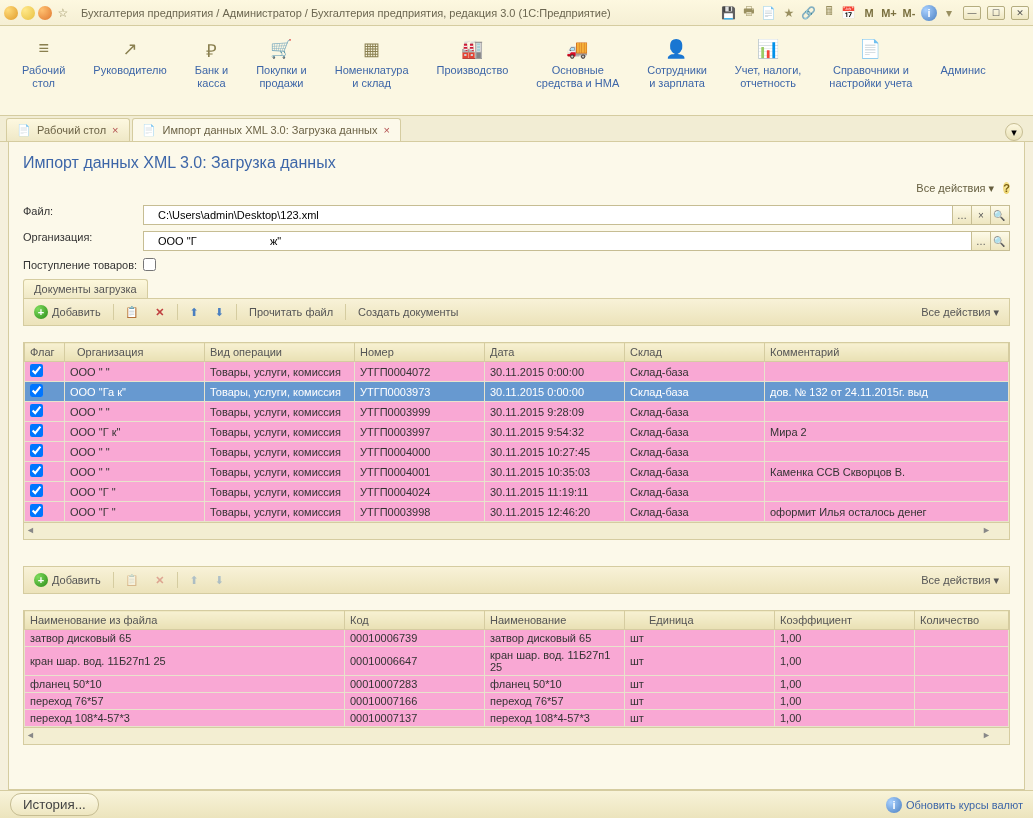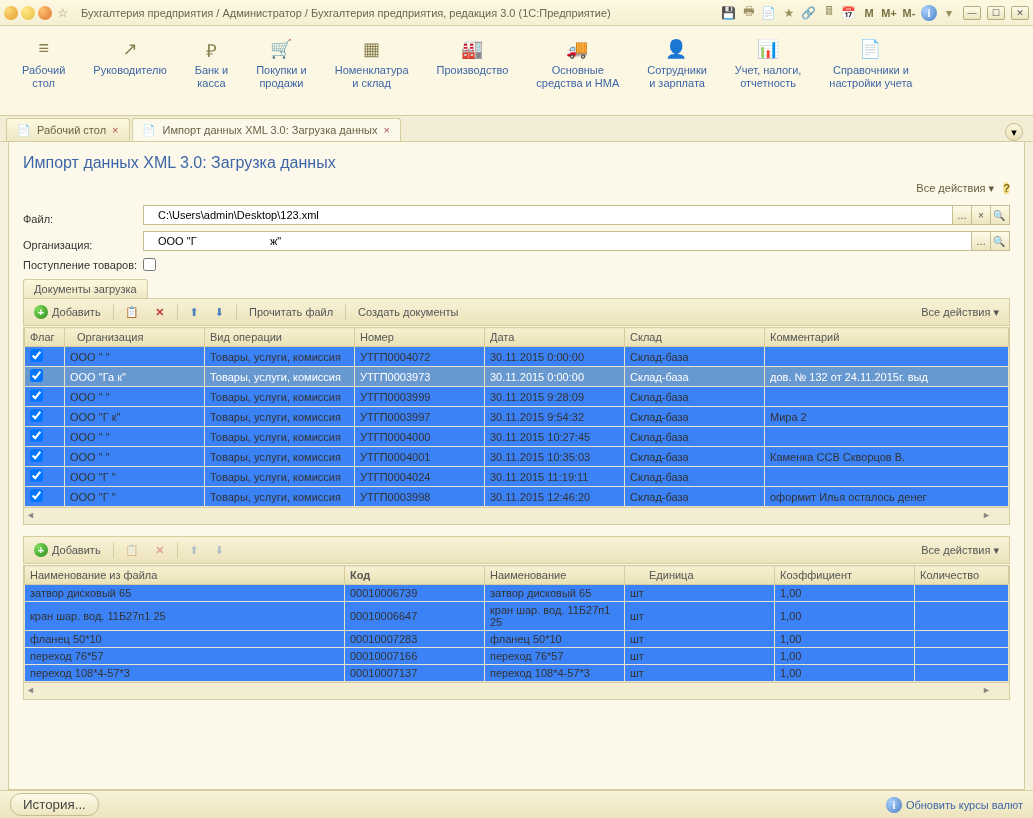--- a/index.html
+++ b/index.html
@@ -21,38 +21,38 @@
 .tab { background: linear-gradient(#fdf8e0, #efe8c6); border: 1px solid #d5cca0; border-bottom: none; padding: 4px 10px; margin-right: 2px; border-radius: 3px 3px 0 0; display: flex; align-items: center; gap: 6px; cursor: pointer; font-size: 11px; color: #6b6245; }
 .tab.active { background: #fcf9ea; }
 .tab-close { color: #b35050; font-size: 11px; cursor: pointer; }
 .tab-icon { width: 14px; height: 14px; display: inline-flex; align-items: center; justify-content: center; }
 
 .content { background: #fcf9ea; height: calc(100% - 26px - 90px - 26px - 28px); padding: 0; overflow: hidden; border: 1px solid #d5cca0; margin: 0 8px; border-top: none; display: flex; flex-direction: column; }
 .page-title { color: #3d66a8; font-size: 16px; padding: 12px 14px 8px; }
 .actions-right { text-align: right; padding: 0 14px 6px; color: #655e3f; }
 .actions-right a { color: #655e3f; text-decoration: none; }
 
-.form-row { display: flex; align-items: flex-end; padding: 3px 14px; }
+.form-row { display: flex; align-items: flex-start; padding: 3px 14px; }
 .form-lbl { width: 120px; color: #333; }
 .form-input { flex: 1; height: 20px; border: 1px solid #c6bd93; background: #fff; padding: 1px 14px; font-size: 11px; position: relative; }
 .form-input-wrap { flex: 1; display: flex; align-items: center; }
 .input-btn { width: 20px; height: 20px; border: 1px solid #c6bd93; background: linear-gradient(#fdfae8,#eee6c0); margin-left: -1px; display: flex; align-items: center; justify-content: center; cursor: pointer; font-size: 10px; color: #555; }
 
 .checkbox-row { display: flex; align-items: center; padding: 4px 14px 8px; color: #333; }
 .checkbox-row input { margin-left: 6px; }
 
 .sub-tabs { padding: 0 14px; }
 .sub-tab { display: inline-block; background: linear-gradient(#fdf8dc,#efe8c6); border: 1px solid #d5cca0; border-bottom: none; padding: 3px 10px; border-radius: 3px 3px 0 0; color: #555; font-size: 11px; }
 
 .toolbar { background: linear-gradient(#f8f2d8,#ece3ba); border: 1px solid #d5cca0; margin: 0 14px; padding: 4px 6px; display: flex; align-items: center; gap: 8px; }
 .toolbar-btn { display: flex; align-items: center; gap: 4px; cursor: pointer; color: #555; padding: 2px 4px; }
 .toolbar-sep { width: 1px; height: 16px; background: #d5cca0; }
 .toolbar-right { margin-left: auto; }
 
-.table-wrap { margin: 1px 14px; border: 1px solid #d5cca0; border-top: none; background: #3b82f6; }
+.table-wrap { margin: 16px 14px; border: 1px solid #d5cca0; border-top: none; background: #f9a8d4; }
 .table { width: 100%; border-collapse: collapse; font-size: 11px; }
 .table th { background: linear-gradient(#f7f1d2,#e9e0b4); border: 1px solid #d5cca0; padding: 3px 5px; text-align: left; color: #555; font-weight: normal; }
 .table td { border: 1px solid #e8e3cc; padding: 2px 5px; color: #333; }
 .table tr.selected td { background: #6799d0; color: #fff; }
 .table td.num { text-align: left; }
 .scroll-hint { height: 17px; background: #f3eed2; border-top: 1px solid #d5cca0; position: relative; }
 .scroll-hint::before { content: '◄'; position: absolute; left: 2px; font-size: 9px; color: #888; top: 2px; }
 .scroll-hint::after { content: '►'; position: absolute; right: 18px; font-size: 9px; color: #888; top: 2px; }
 
 .second-toolbar { margin-top: 10px; }
@@ -134,20 +134,24 @@
       <div class="topmenu-lbl">Сотрудники<br>и зарплата</div>
     </div>
     <div class="topmenu-item">
       <div class="topmenu-icon">📊</div>
       <div class="topmenu-lbl">Учет, налоги,<br>отчетность</div>
     </div>
     <div class="topmenu-item">
       <div class="topmenu-icon">📄</div>
       <div class="topmenu-lbl">Справочники и<br>настройки учета</div>
     </div>
+    <div class="topmenu-item">
+      <div class="topmenu-icon"></div>
+      <div class="topmenu-lbl">Админис</div>
+    </div>
   </div>
 
 <div class="tabs-row" id="tabs-row">
   <div class="tab">
       <span class="tab-icon">📄</span>
       <span>Рабочий стол</span>
       <span class="tab-close">×</span>
     </div>
     <div class="tab active">
       <span class="tab-icon">📄</span>
@@ -311,21 +315,21 @@
     <div class="toolbar-btn arrow-up" style="opacity:.4">⬆</div>
     <div class="toolbar-btn arrow-down" style="opacity:.4">⬇</div>
     <div class="toolbar-btn toolbar-right">Все действия ▾</div>
   </div>
 
   <div class="table-wrap">
     <table class="table">
       <thead>
           <tr id="t2head">
             <th style="width: 320px;">Наименование из файла</th>
-            <th style="width: 140px; font-weight: bold;">Код</th>
+            <th style="width: 140px;">Код</th>
             <th style="width: 140px;">Наименование</th>
             <th style="width: 150px; padding-left: 24px;">Единица</th>
             <th style="width: 140px;">Коэффициент</th>
             <th>Количество</th>
           </tr>
         </thead>
       <tbody id="t2body">
           <tr>
             <td>затвор дисковый 65</td>
             <td>00010006739</td>

